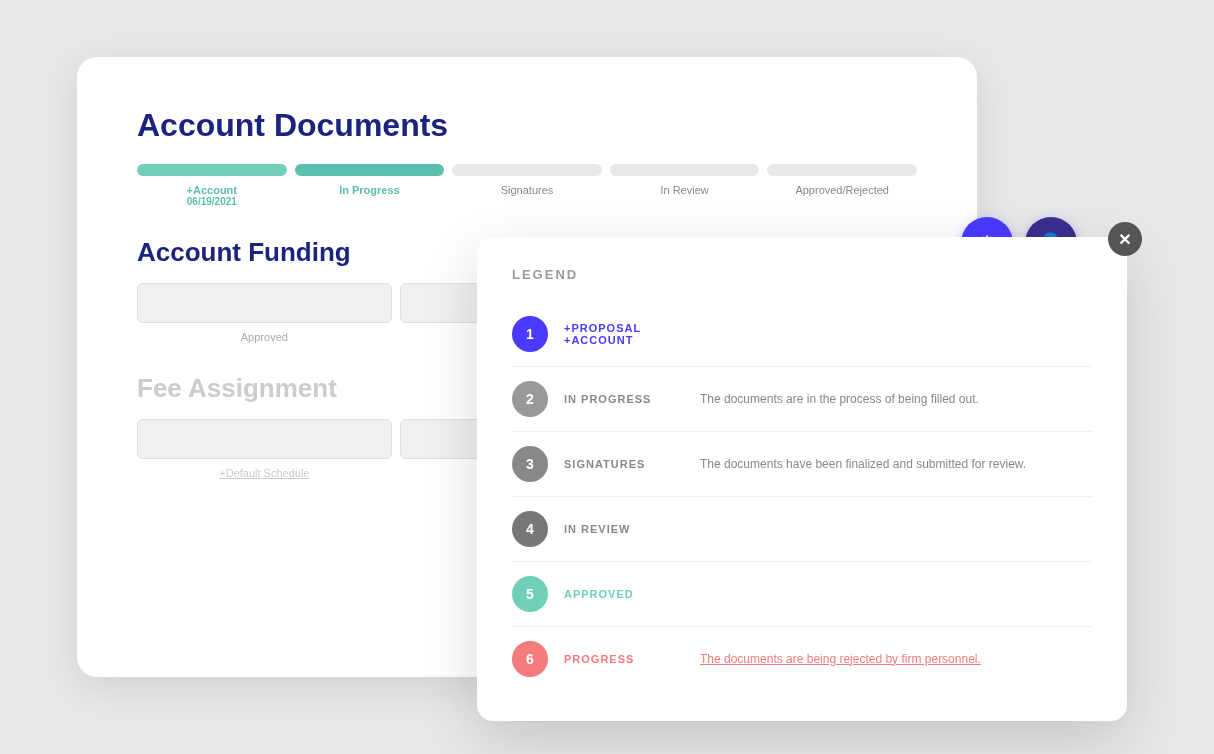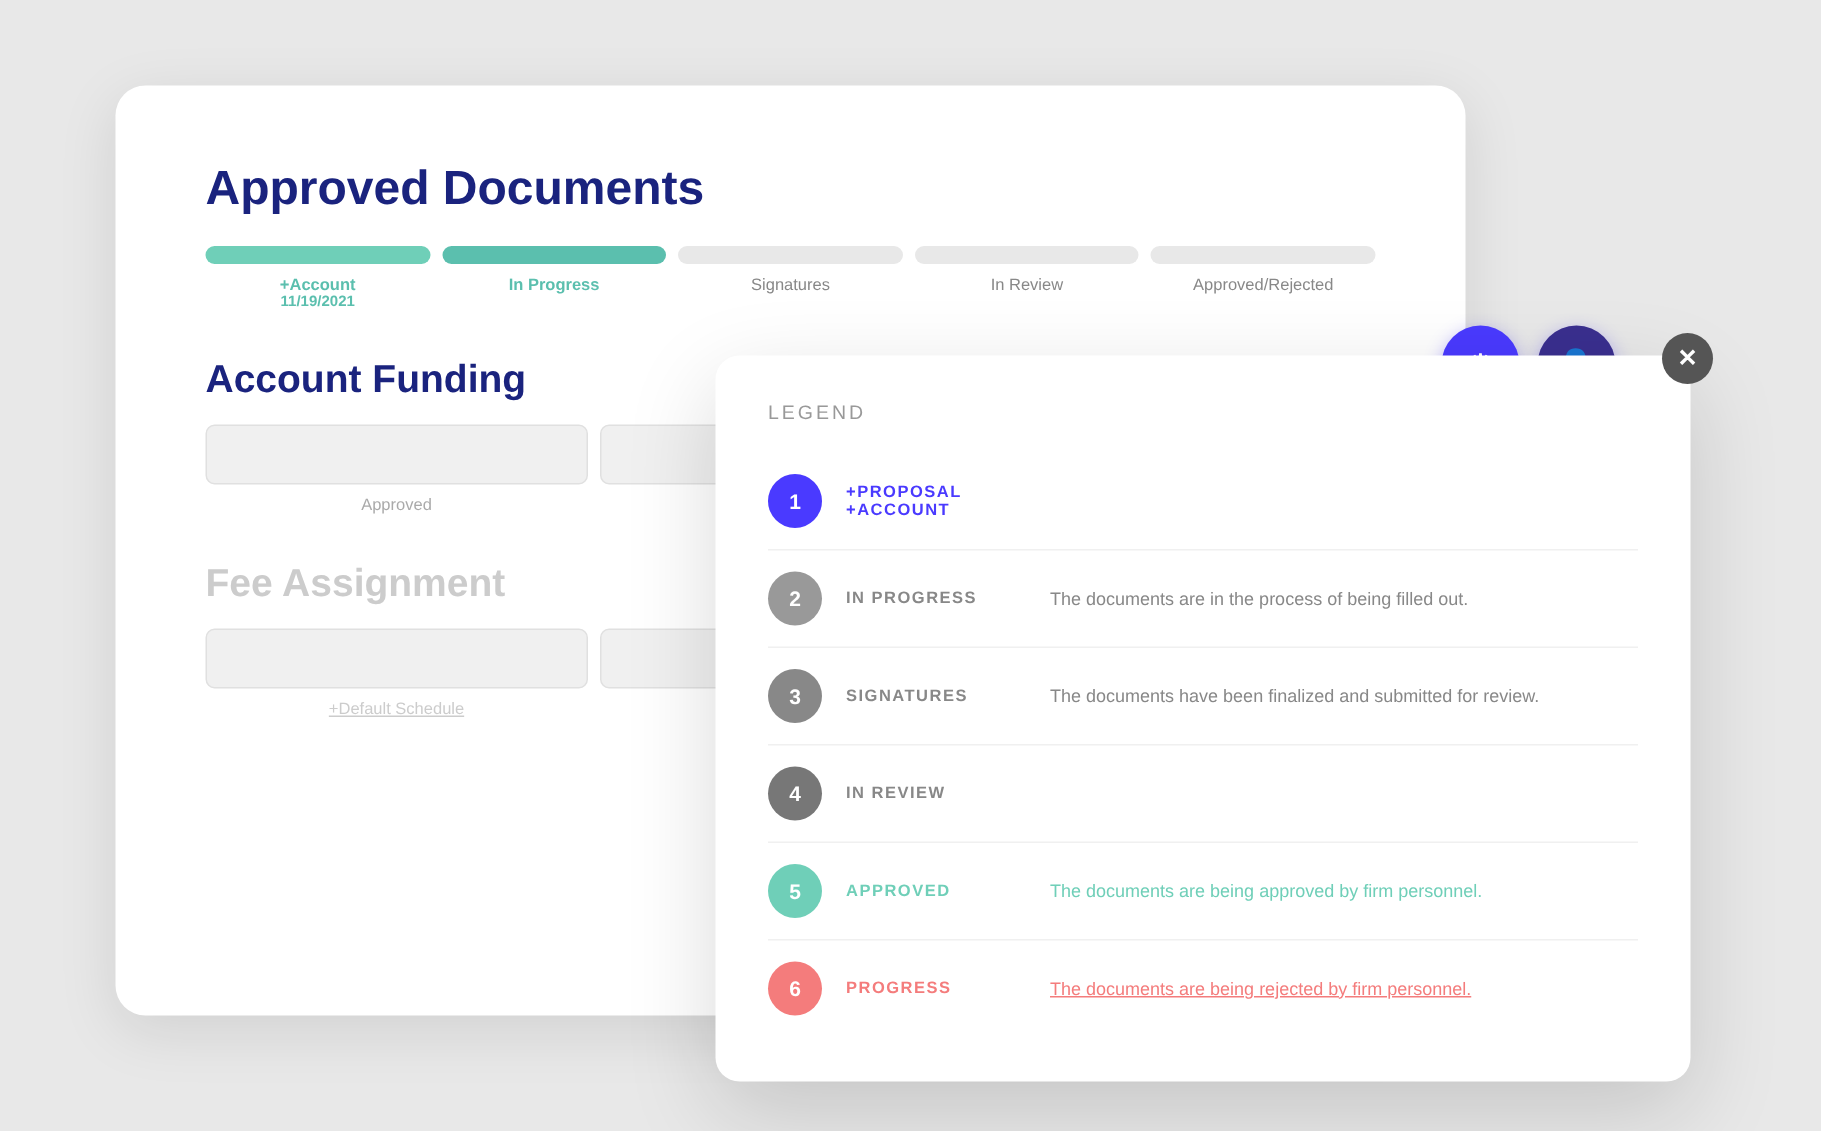--- a/index.html
+++ b/index.html
@@ -196,21 +196,21 @@
       display: flex;
       align-items: center;
       justify-content: center;
       font-size: 16px;
       font-weight: bold;
       z-index: 30;
     }
 
     .legend-title {
       font-size: 13px;
-      font-weight: 400;
+      font-weight: 700;
       color: #999;
       letter-spacing: 2px;
       margin-bottom: 20px;
     }
 
     .legend-item {
       display: flex;
       align-items: center;
       gap: 16px;
       padding: 14px 0;
@@ -256,33 +256,33 @@
     }
     .desc-green { color: #6fcfb8; }
     .desc-red { color: #f47c7c; text-decoration: underline; }
   </style>
 </head>
 <body>
 
 <div class="outer-wrapper">
 
   <div class="main-card">
-    <h1>Approved Documents</h1>
+    <h1>Account Documents</h1>
 
     <div class="progress-bar">
       <div class="progress-step-bar bar-filled-green"></div>
       <div class="progress-step-bar bar-filled-teal"></div>
       <div class="progress-step-bar bar-empty"></div>
       <div class="progress-step-bar bar-empty"></div>
       <div class="progress-step-bar bar-empty"></div>
     </div>
     <div class="progress-labels">
       <div class="progress-label active">
         <span>+Account</span>
-        <span class="sub">11/19/2021</span>
+        <span class="sub">06/19/2021</span>
       </div>
       <div class="progress-label active">In Progress</div>
       <div class="progress-label">Signatures</div>
       <div class="progress-label">In Review</div>
       <div class="progress-label">Approved/Rejected</div>
     </div>
 
     <h2>Account Funding</h2>
     <div class="funding-bars">
       <div class="funding-bar"></div>
@@ -342,21 +342,20 @@
           <div class="legend-label label-gray" style="white-space: pre-line;">SIGNATURES</div>
           <div class="legend-desc ">The documents  have been finalized and submitted for review.</div>
         </div>
         <div class="legend-item">
           <div class="legend-number num-4">4</div>
           <div class="legend-label label-gray" style="white-space: pre-line;">IN REVIEW</div>
         </div>
         <div class="legend-item">
           <div class="legend-number num-5">5</div>
           <div class="legend-label label-green" style="white-space: pre-line;">APPROVED</div>
-          <div class="legend-desc desc-green">The documents  are being approved by firm personnel.</div>
         </div>
         <div class="legend-item">
           <div class="legend-number num-6">6</div>
           <div class="legend-label label-red" style="white-space: pre-line;">PROGRESS</div>
           <div class="legend-desc desc-red">The documents  are being rejected by firm personnel.</div>
         </div>
       </div>
   </div>
 
 </div>

